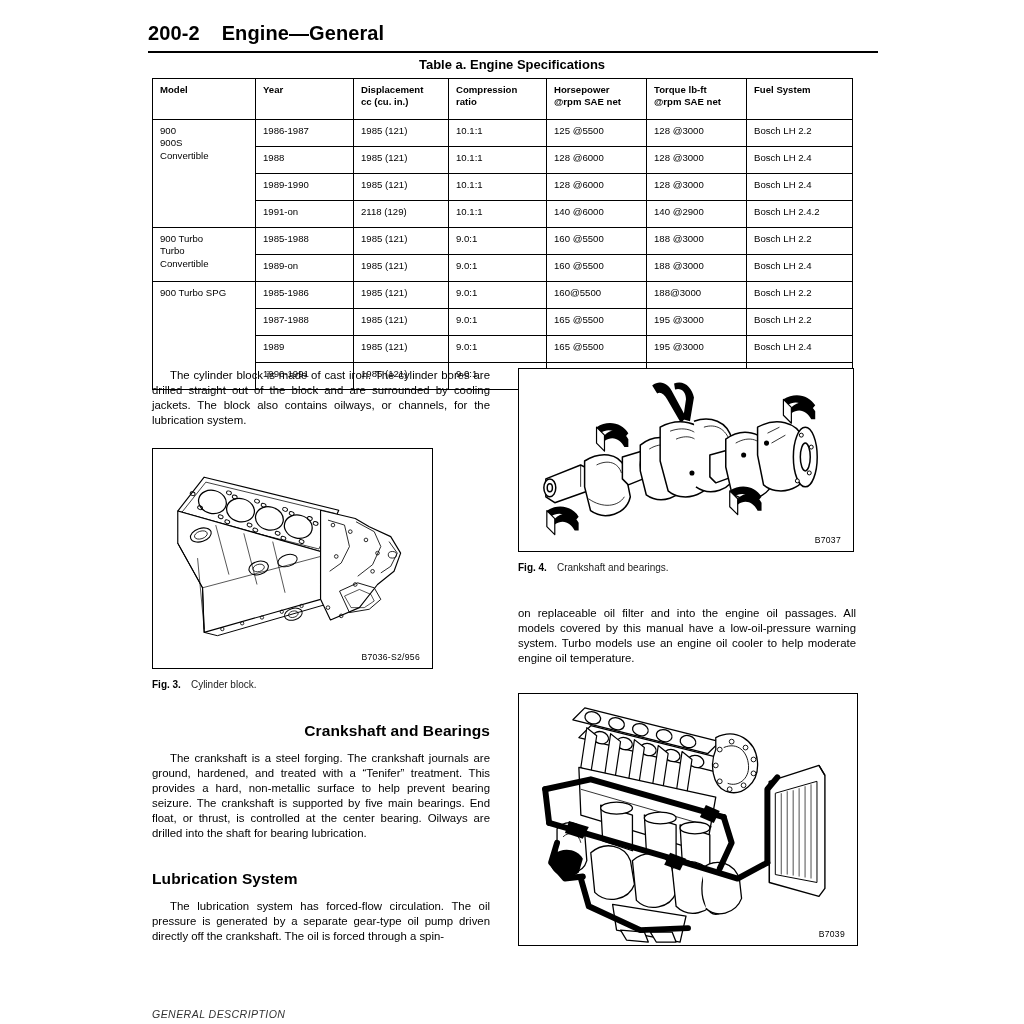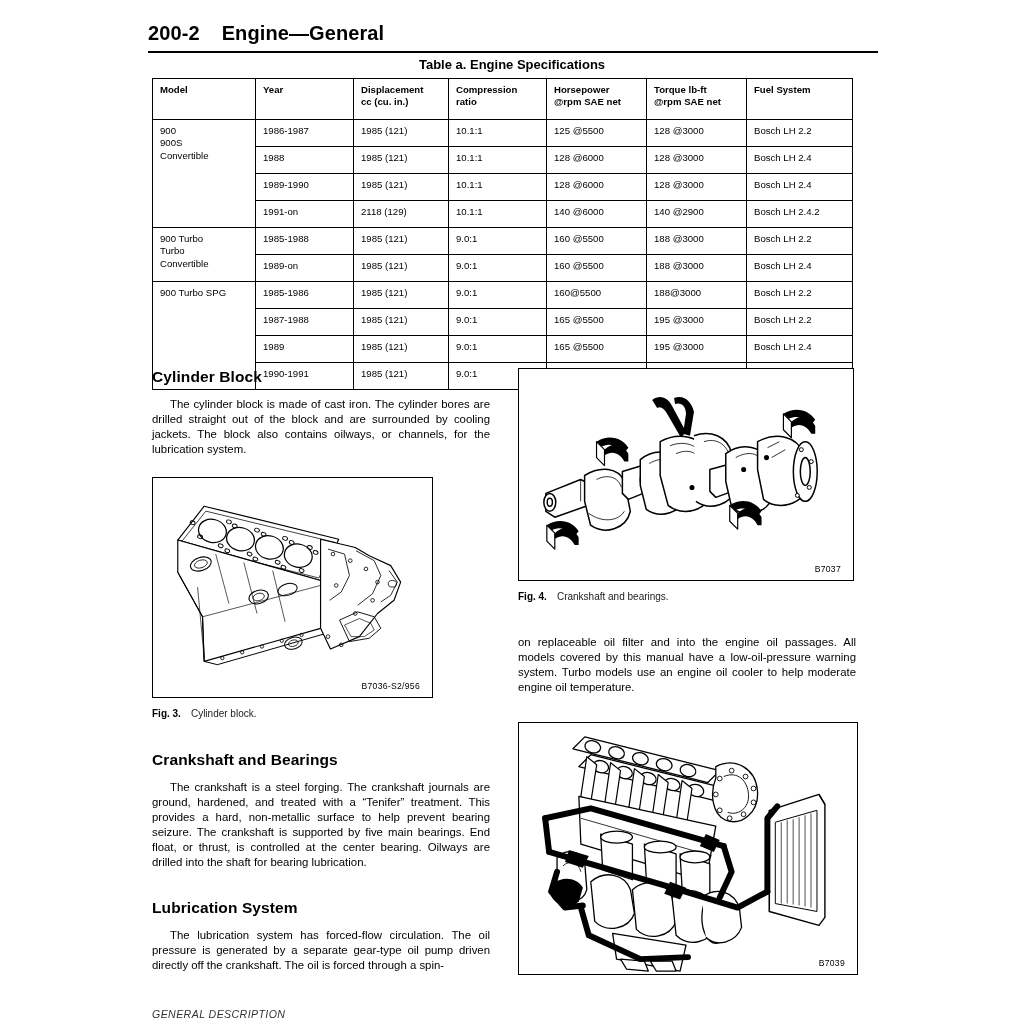--- a/index.html
+++ b/index.html
@@ -305,21 +305,20 @@
           <td>175 @5500</td>
           <td>195 @3000</td>
           <td>Bosch LH 2.4</td>
         </tr>
       </tbody>
   </table>
 </div>
 
 <div class="col-left">
 
-  <h2 class="sec">Cylinder Block</h2>
   <p class="body">The cylinder block is made of cast iron. The cylinder bores are drilled straight out of the block and are surrounded by cooling jackets. The block also contains oilways, or channels, for the lubrication system.</p>
 
   <div class="figbox" style="margin-top:19px; width:281px; height:221px;">
     <svg viewBox="0 0 338 221" preserveAspectRatio="xMidYMid meet" aria-hidden="true">
       <g fill="none" stroke="#000" stroke-width="1.4" stroke-linejoin="round">
 
         <path d="M30 53 L62 12 L225 52 L203 102 Z" fill="#fff"></path>
         <path d="M33 57 L64 18 L221 56 L201 99 Z" fill="none" stroke-width="0.9"></path>
 
         <ellipse cx="72" cy="42" rx="17" ry="14" transform="rotate(14 72 42)" stroke-width="1.5"></ellipse>
@@ -393,30 +392,30 @@
         </g>
       </g>
     </svg>
     <span class="idcode">B7036-S2/956</span>
   </div>
 
   <p class="figcap" style="margin-top:9px;">
     <b>Fig. 3.</b><span class="capttl">Cylinder block.</span>
   </p>
 
-  <h2 class="sec" style="margin-top:31px;">Crankshaft and Bearings</h2>
+  <h2 class="sec" style="margin-top:31px;text-align:right;">Crankshaft and Bearings</h2>
   <p class="body">The crankshaft is a steel forging. The crankshaft journals are ground, hardened, and treated with a “Tenifer” treatment. This provides a hard, non-metallic surface to help prevent bearing seizure. The crankshaft is supported by five main bearings. End float, or thrust, is controlled at the center bearing. Oilways are drilled into the shaft for bearing lubrication.</p>
 
   <h2 class="sec" style="margin-top:28px;">Lubrication System</h2>
   <p class="body">The lubrication system has forced-flow circulation. The oil pressure is generated by a separate gear-type oil pump driven directly off the crankshaft. The oil is forced through a spin-</p>
 </div>
 
 <div class="col-right">
 
-  <div class="figbox" style="width:336px; height:213px;">
+  <div class="figbox" style="width:336px; height:184px;">
     <svg viewBox="0 0 336 182" preserveAspectRatio="xMidYMid meet" aria-hidden="true">
       <g stroke="#000" stroke-width="1.5" fill="#fff" stroke-linejoin="round">
 
         <path d="M134 16 C142 10 150 14 154 22 L168 48 L163 54 L149 30 C146 24 142 22 139 24 Z" fill="#000" stroke="none"></path>
         <path d="M156 14 C166 10 174 18 176 28 L172 52 L165 50 L168 30 C168 22 163 18 157 20 Z" fill="#000" stroke="none"></path>
 
         <path d="M27 110 L62 96 L70 100 L70 122 L36 134 L27 128 Z"></path>
         <ellipse cx="31" cy="119" rx="6" ry="9"></ellipse>
         <ellipse cx="31" cy="119" rx="2.6" ry="4"></ellipse>
         <path d="M62 96 L62 118" stroke-width="0.8"></path>

